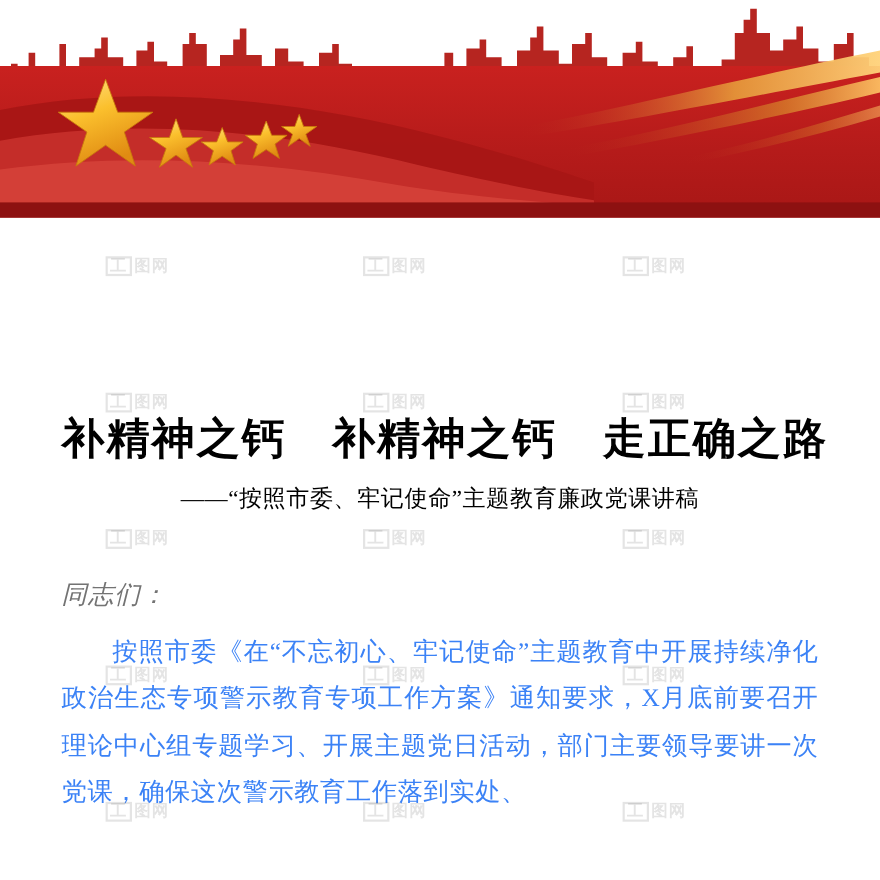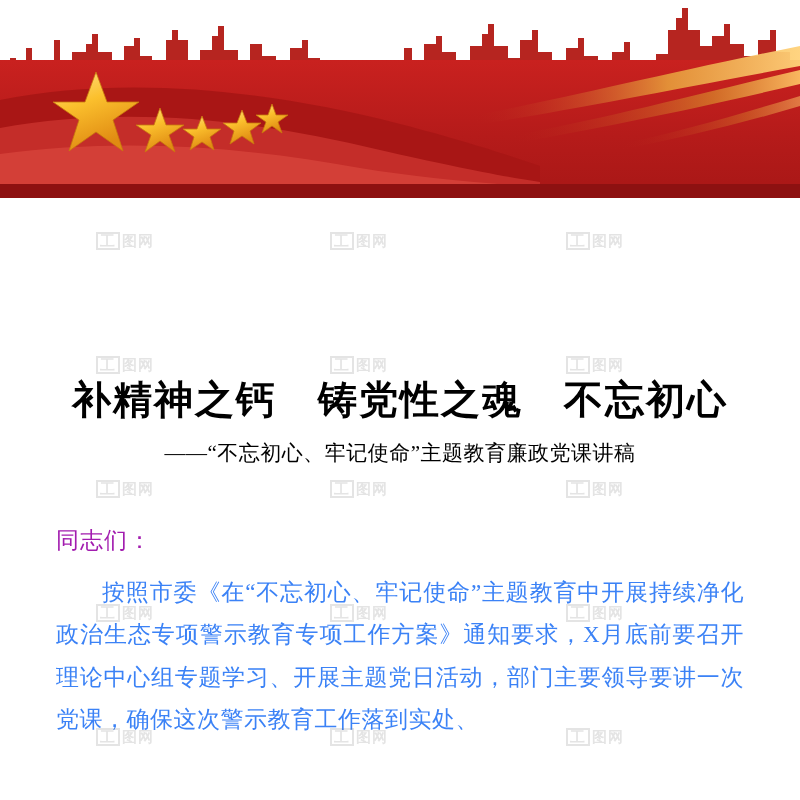--- a/index.html
+++ b/index.html
@@ -104,22 +104,23 @@
   .doc-subtitle {
     font-family: "Liberation Serif", "DejaVu Serif", serif;
     font-size: 21px;
     color: #000000;
     margin-top: 14px;
     letter-spacing: 0.5px;
   }
   .salutation {
     margin-top: 58px;
     font-size: 23px;
-    color: #a21caf;
+    color: #737373;
     letter-spacing: 1px;
+    font-style: italic;
   }
   .body-text {
     margin-top: 16px;
     font-size: 23px;
     color: #3b82f6;
     line-height: 1.85;
     text-indent: 2em;
     text-align: justify;
     letter-spacing: 0.5px;
   }
@@ -201,22 +202,22 @@
       <path d="M192,60 L197,73 L211,73 L200,81 L204,94 L192,86 L180,94 L184,81 L173,73 L187,73 Z" transform="translate(0,-12)"></path>
       <path d="M226,52 L230,63 L242,63 L232,70 L236,81 L226,74 L216,81 L220,70 L210,63 L222,63 Z" transform="translate(-4,-10)"></path>
     </g>
   </svg>
 
   <div class="banner-bottom-bar"></div>
 </div>
 
 <div class="doc">
   <div class="title-block">
-    <div class="doc-title">补精神之钙　铸党性之魂　不忘初心</div>
-    <div class="doc-subtitle">——“不忘初心、牢记使命”主题教育廉政党课讲稿</div>
+    <div class="doc-title">补精神之钙　补精神之钙　走正确之路</div>
+    <div class="doc-subtitle">——“按照市委、牢记使命”主题教育廉政党课讲稿</div>
   </div>
 
   <div class="salutation">同志们：</div>
 
   <div class="body-text">按照市委《在“不忘初心、牢记使命”主题教育中开展持续净化政治生态专项警示教育专项工作方案》通知要求，X月底前要召开理论中心组专题学习、开展主题党日活动，部门主要领导要讲一次党课，确保这次警示教育工作落到实处、</div>
 </div>
 
 <div class="watermark-layer" id="wm-layer">
     <div class="wm" style="left: 96px; top: 232px;"><span class="wm-box">工</span><span>图网</span></div>
     <div class="wm" style="left: 330px; top: 232px;"><span class="wm-box">工</span><span>图网</span></div>

